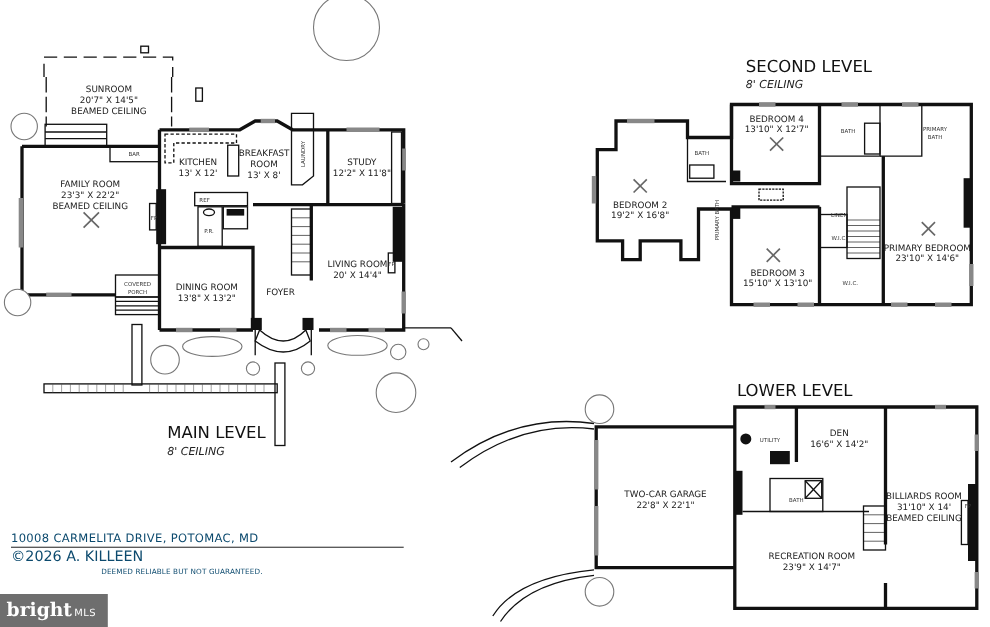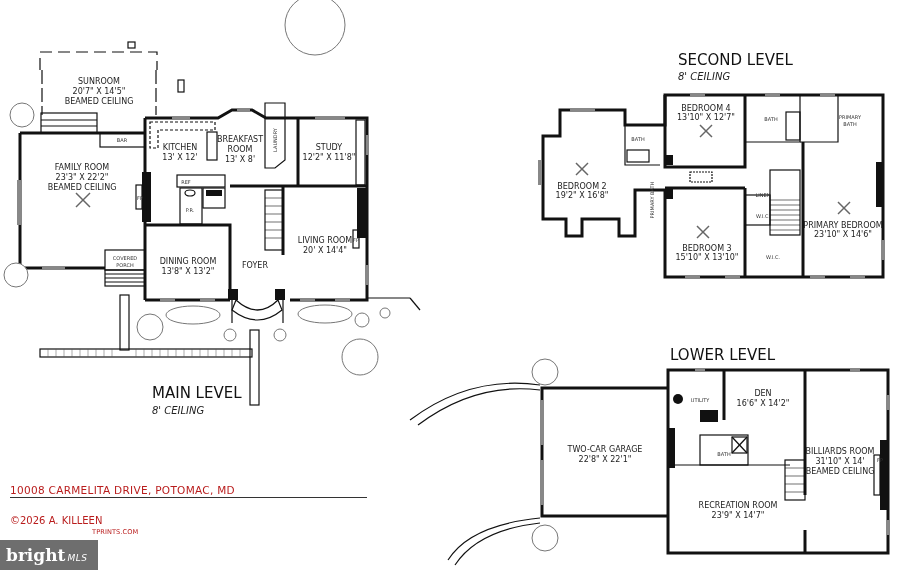--- a/index.html
+++ b/index.html
@@ -7,26 +7,26 @@
   svg { position:absolute; left:0; top:0; }
   .wall { stroke:#111; stroke-width:3; fill:none; }
   .thin { stroke:#111; stroke-width:1.2; fill:none; }
   .win { stroke:#888; stroke-width:4; fill:none; }
   .solid { fill:#111; }
   .tree { stroke:#777; stroke-width:1; fill:#fff; }
   .lbl { font-family:"DejaVu Sans", sans-serif; font-size:8px; fill:#222; text-anchor:middle; }
   .lbl-sm { font-family:"DejaVu Sans", sans-serif; font-size:5px; fill:#333; text-anchor:middle; }
   .lvl { font-family:"DejaVu Sans", sans-serif; font-size:15px; fill:#111; }
   .ceil { font-family:"DejaVu Sans", sans-serif; font-size:10px; fill:#222; font-style:italic; }
-  .footer { position:absolute; left:10px; top:484px; width:400px; font-family:"DejaVu Sans", sans-serif; color:#b91c1c; }
+  .footer { position:absolute; left:10px; top:484px; width:400px; font-family:"DejaVu Sans", sans-serif; color:#0c4a6e; }
   .addr { font-size:10.5px; border-bottom:1.5px solid #333; padding-bottom:1px; width:357px; letter-spacing:0.3px; }
-  .copy { font-size:10px; margin-top:17px; }
+  .copy { font-size:13px; margin-top:1px; }
   .disc { font-size:6.6px; line-height:12px; letter-spacing:0.1px; }
   .bright { position:absolute; left:0; top:540px; width:92px; height:30px; background:#555; opacity:0.85; color:#fff; font-family:"DejaVu Serif", serif; font-size:17px; padding-left:6px; line-height:30px; }
-  .bright span { font-family:"DejaVu Sans", sans-serif; font-size:9px; letter-spacing:0.5px; margin-left:2px;font-style:italic; }
+  .bright span { font-family:"DejaVu Sans", sans-serif; font-size:9px; letter-spacing:0.5px; margin-left:2px; }
 </style>
 </head>
 <body>
 
 <svg width="900" height="570" viewBox="0 0 900 570">
 
   <g>
 
     <path d="M40 70 L40 52 L157 52 L157 70" class="thin" stroke-dasharray="12 6" stroke-width="2"></path>
     <line x1="42" y1="70" x2="42" y2="115" class="thin" stroke-dasharray="14 4"></line>
@@ -313,16 +313,16 @@
     <text class="lbl" x="840" y="474">BEAMED CEILING</text>
     <text class="lbl" x="738" y="508">RECREATION ROOM</text>
     <text class="lbl" x="738" y="518">23'9" X 14'7"</text>
     <text class="lbl-sm" x="880" y="462">FP</text>
   </g>
 </svg>
 
 <div class="footer">
   <div class="addr">10008 CARMELITA DRIVE, POTOMAC, MD</div>
   <div class="copy">©2026 A. KILLEEN</div>
-  <div class="disc" style="padding-left:82px">TPRINTS.COM</div>
+  <div class="disc" style="padding-left:82px">DEEMED RELIABLE BUT NOT GUARANTEED.</div>
 </div>
 
 <div class="bright"><b>bright</b><span>MLS</span></div>
 
 </body></html>

